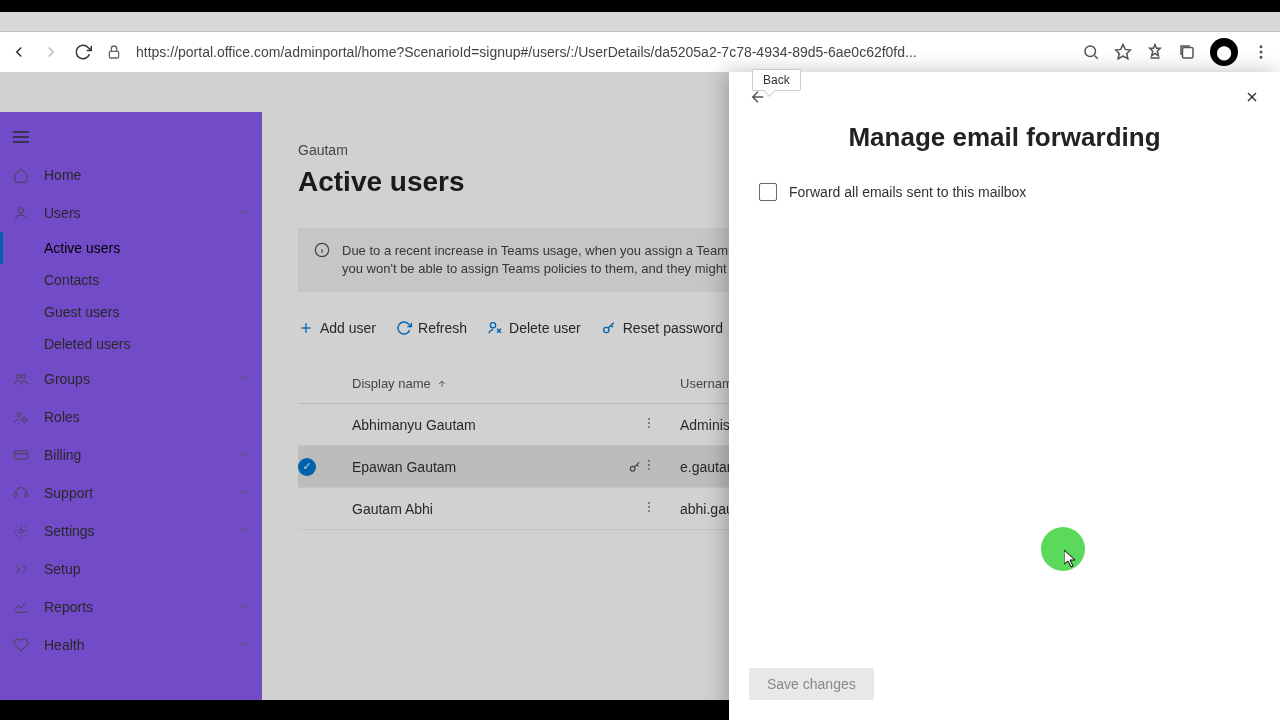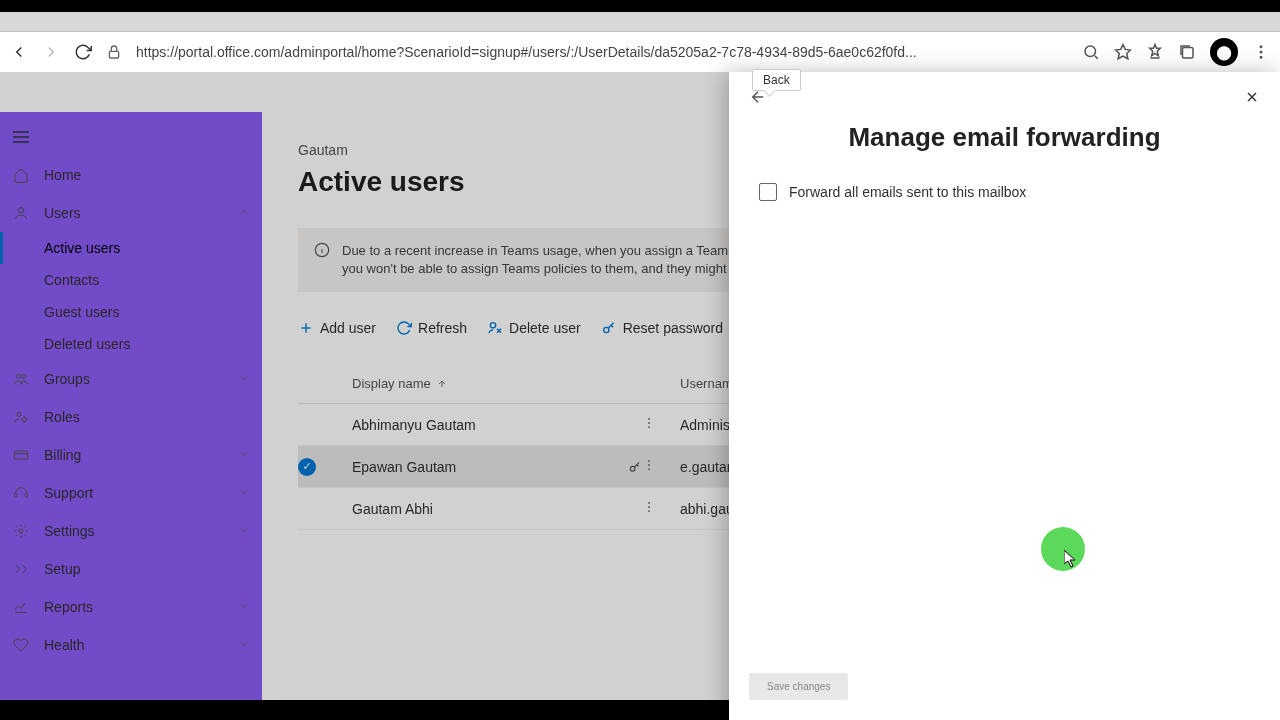--- a/index.html
+++ b/index.html
@@ -51,21 +51,21 @@
 .panel { position: absolute; top: 0; right: 0; width: 551px; height: 648px; background: #fff; z-index: 10; box-shadow: -4px 0 20px rgba(0,0,0,0.25); display: flex; flex-direction: column; }
 .tooltip-back { position: absolute; top: -19px; left: 3px; background: #fff; border: 1px solid #ccc; padding: 3px 10px; font-size: 12px; color: #333; border-radius: 2px; z-index: 11; }
 .tooltip-back::after { content: ""; position: absolute; bottom: -5px; left: 12px; width: 8px; height: 8px; background: #fff; border-right: 1px solid #ccc; border-bottom: 1px solid #ccc; transform: rotate(45deg); }
 .panel-head { display: flex; align-items: center; justify-content: space-between; padding: 14px 20px 0 20px; height: 40px; }
 .panel-head .back, .panel-head .close { cursor: pointer; color: #555; }
 .panel-body { padding: 10px 30px; flex: 1; position: relative; }
 .panel-title { font-size: 26px; font-weight: 600; color: #222; margin-bottom: 30px; text-align: center; }
 .checkbox-row { display: flex; align-items: center; gap: 12px; font-size: 14px; color: #323130; }
 .chk { width: 18px; height: 18px; border: 1px solid #666; border-radius: 2px; }
 .panel-foot { padding: 14px 20px 20px; }
-.save-btn { background: #e8e8e8; color: #888; border: none; padding: 8px 18px; font-size: 10px; border-radius: 2px; cursor: default; }
+.save-btn { background: #e8e8e8; color: #888; border: none; padding: 8px 18px; font-size: 14px; border-radius: 2px; cursor: default; }
 
 .cursor-dot { position: absolute; width: 44px; height: 44px; border-radius: 50%; background: #5bd95b; z-index: 20; left: 1070px; top: 458px; }
 .cursor-arrow { position: absolute; z-index: 21; left: 1088px; top: 476px; }
 </style>
 </head>
 <body>
 
 <div class="letterbox-top"></div>
 <div class="tabstrip"></div>
 

